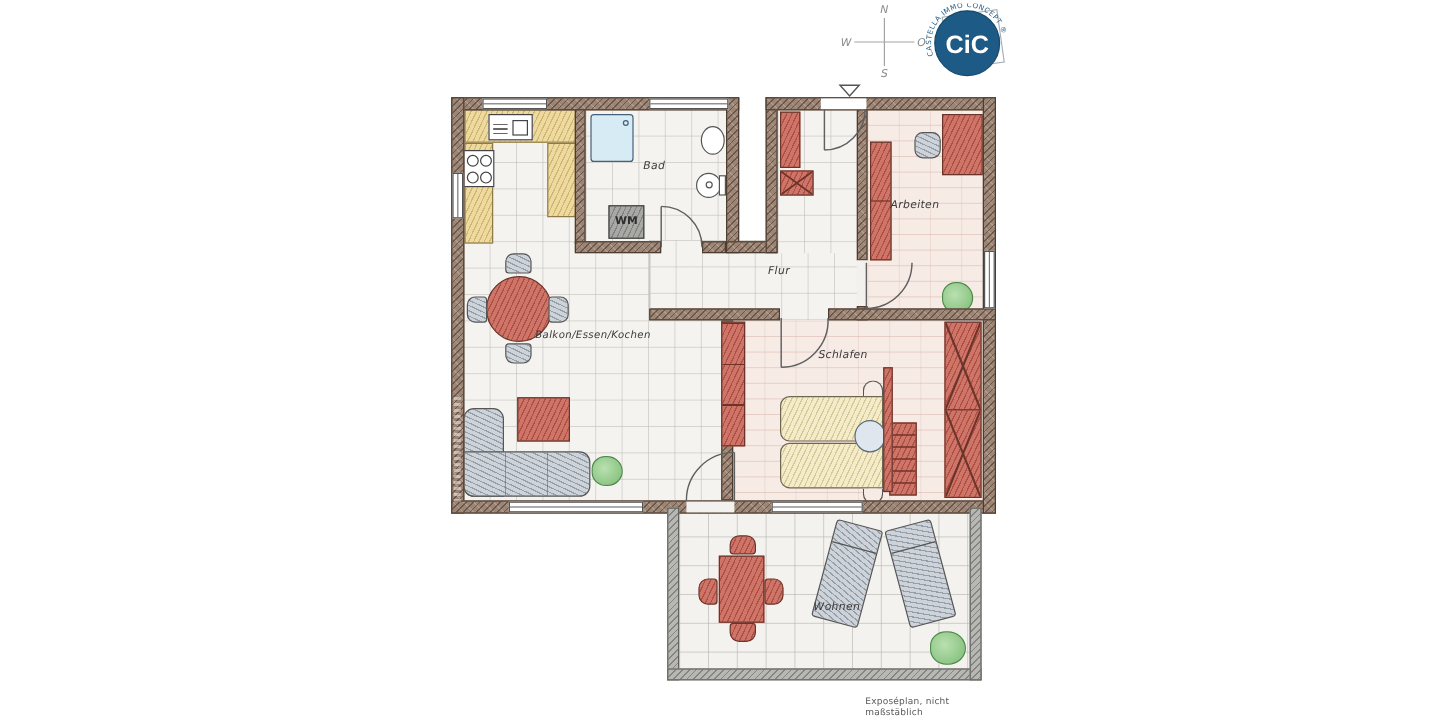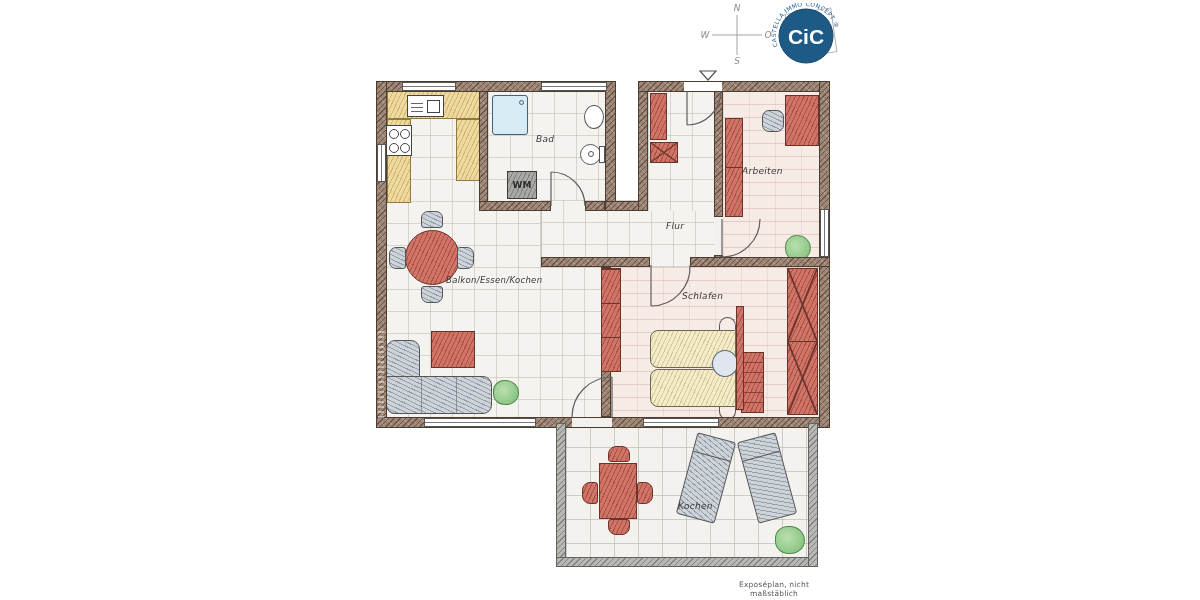--- a/index.html
+++ b/index.html
@@ -190,24 +190,24 @@
   <div class="abs win winV" style="left:377px;top:144px;width:9px;height:38px;"></div>
   <div class="abs win winH" style="left:424px;top:418px;width:112px;height:9px;"></div>
   <div class="abs win winH" style="left:643px;top:418px;width:76px;height:9px;"></div>
   <div class="abs win winV" style="left:820px;top:209px;width:9px;height:48px;"></div>
   <div class="abs open" style="left:684px;top:82px;width:38px;height:9px;background:#fff;"></div>
   <div class="abs open" style="left:572px;top:418px;width:40px;height:9px;background:#f2f1ee;"></div>
   <div class="abs open" style="left:714px;top:217px;width:9px;height:38px;background:#f2f1ee;"></div>
 
   <div class="label small-label" style="left:446px;top:275px;">Balkon/Essen/Kochen</div>
   <div class="label" style="left:536px;top:134px;">Bad</div>
-  <div class="label" style="left:666px;top:221px;font-style:italic;">Flur</div>
+  <div class="label" style="left:640px;top:221px;font-style:italic;">Flur</div>
   <div class="label" style="left:742px;top:166px;">Arbeiten</div>
   <div class="label" style="left:682px;top:291px;">Schlafen</div>
-  <div class="label" style="left:678px;top:501px;">Kochen</div>
+  <div class="label" style="left:678px;top:501px;">Wohnen</div>
 
   <svg class="overlay" width="1200" height="600" viewBox="0 0 1200 600">
     <g stroke="#5f5f5f" stroke-width="1.2" fill="none">
 
       <path d="M687,91 L687,125"></path>
         <path d="M721,91 A34,34 0 0 1 687,125"></path>
 
       <path d="M551,206 L551,172"></path>
         <path d="M551,172 A34,34 0 0 1 585,206"></path>
 
@@ -244,15 +244,15 @@
     <circle cx="36" cy="33" r="27" fill="#1e5a86" stroke="#164868" stroke-width="1"></circle>
     <defs>
         <path id="ringPath" d="M7.8,43.3 A30,30 0 0 1 64.2,22.7" fill="none"></path>
       </defs>
     <text font-family="DejaVu Sans, sans-serif" font-size="6" fill="#1e5a86" letter-spacing="0.4">
       <textPath href="#ringPath">CASTELLA IMMO CONCEPT ®</textPath>
     </text>
     <text x="36" y="41" text-anchor="middle" font-family="Liberation Sans, sans-serif" font-size="21" font-weight="bold" fill="#ffffff">CiC</text>
   </svg>
 
-  <div class="footer" style="left:721px;top:580px;width:106px;text-align:center;">Exposéplan, nicht maßstäblich</div>
+  <div class="footer" style="left:721px;top:580px;width:106px;text-align:left;">Exposéplan, nicht maßstäblich</div>
 
 </div>
 
 </body></html>

